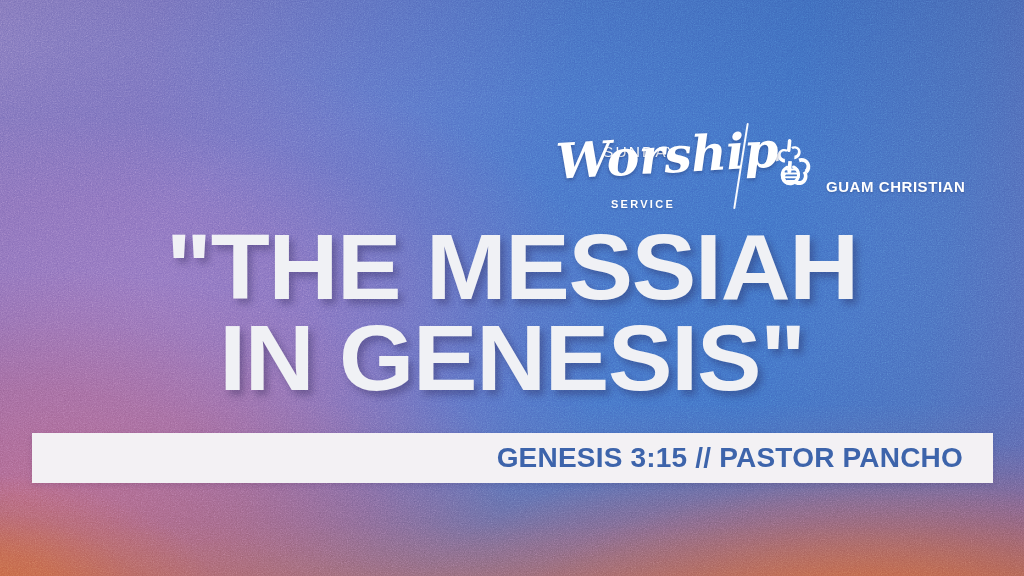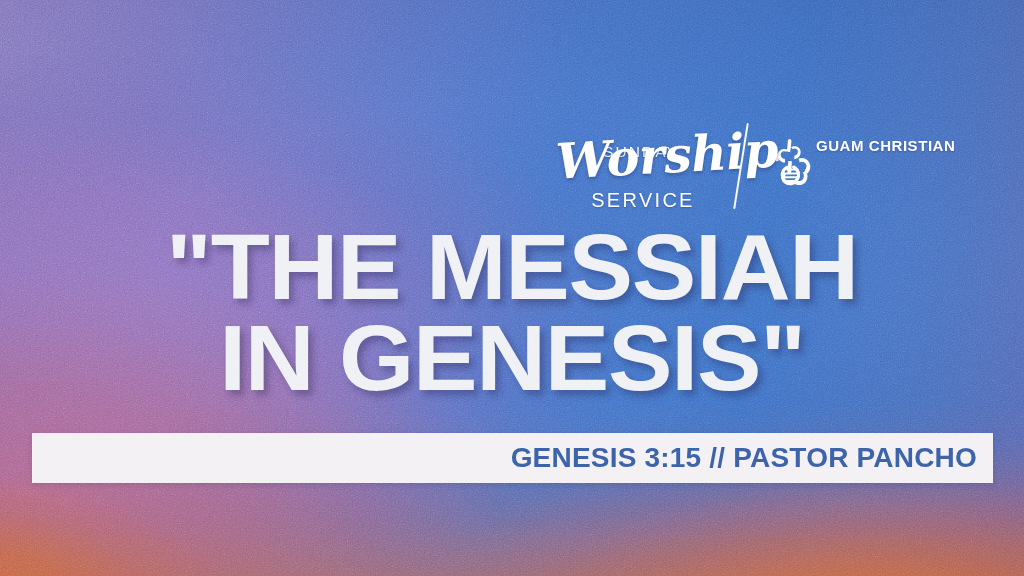--- a/index.html
+++ b/index.html
@@ -137,39 +137,40 @@
     line-height: 1;
     letter-spacing: -0.5px;
     transform: rotate(-3.2deg);
     text-shadow: 0 2px 4px rgba(20,30,80,0.34);
   }
   .mark-service {
     position: absolute;
     bottom: 2px;
     left: 4px;
     right: 0;
-    font-size: 20px;
-    font-weight: 400;
+    font-size: 11px;
+    font-weight: 700;
     letter-spacing: 2.3px;
     line-height: 1;
     text-shadow: 0 1px 2px rgba(20,30,80,0.32);
   }
   #lockup-divider {
     flex: 0 0 auto;
     width: 2px;
     height: 86px;
     margin: 0 22px 0 18px;
     background: #ffffff;
     transform: skewX(-9deg);
     border-radius: 1px;
     opacity: 0.96;
   }
   #gclf-lockup {
     display: flex;
-    align-items: flex-start;
+    align-items: flex-end;
+    gap: 10px;
     flex: 0 0 auto;
   }
   #gclf-logo-icon {
     width: 52px;
     height: 58px;
     flex: 0 0 auto;
     display: block;
   }
   #gclf-wordmark {
     color: #ffffff;
@@ -213,21 +214,21 @@
     display: flex;
     align-items: center;
     justify-content: flex-end;
     box-shadow: 0 2px 6px rgba(40,30,70,0.14);
   }
   #reference-text {
     color: #3d64ab;
     font-size: 28px;
     font-weight: 700;
     letter-spacing: 0.2px;
-    padding-right: 16px;
+    padding-right: 30px;
     white-space: nowrap;
   }
 </style>
 </head>
 <body>
 
 <div id="stage">
 
   <div class="bg-layer" id="bg-base"></div>
   <div class="bg-layer" id="bg-purple"></div>

